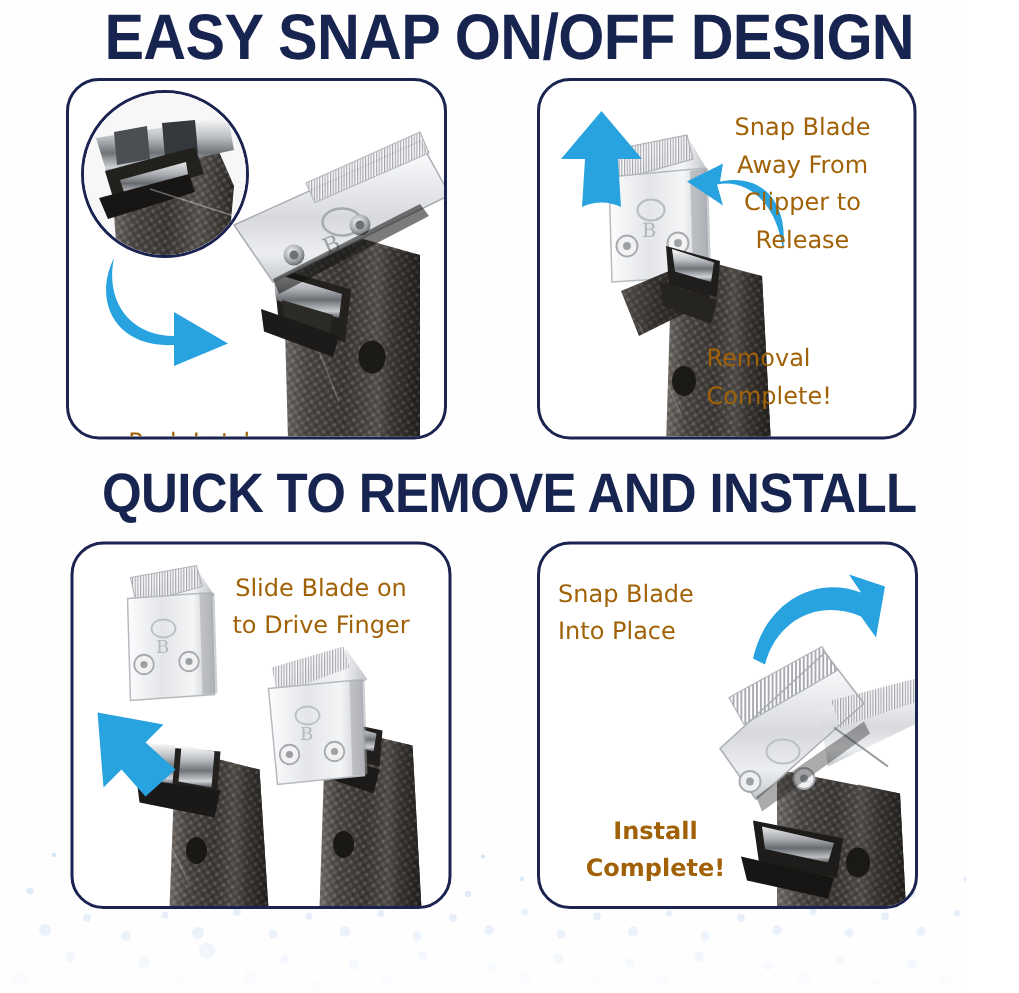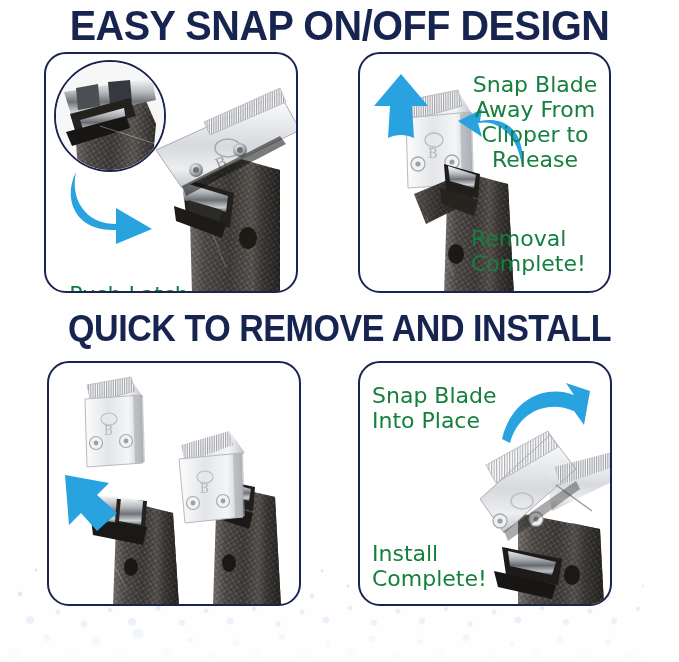--- a/index.html
+++ b/index.html
@@ -62,41 +62,41 @@
   #panel-4 { left: 358px; top: 361px; width: 250px; height: 241px; }
 
   .panel-inner {
     position: absolute;
     inset: 0;
   }
 
   
   .caption {
     position: absolute;
-    color: #15803d;
-    font-size: 22px;
+    color: #a16207;
+    font-size: 16px;
     line-height: 25px;
     font-family: "DejaVu Sans", sans-serif;
     white-space: pre-line;
     letter-spacing: 0px;
   }
 
   
   #cap-push-latch { left: 8px; top: 228px; width: 150px; text-align: center; }
 
   
   #cap-snap-away   { right: 10px; top: 18px;  width: 128px; text-align: center; }
   #cap-removal     { right: 10px; top: 172px; width: 128px; text-align: left; }
 
   
   #cap-slide-blade { right: 6px; top: 16px; width: 158px; text-align: center; }
 
   
   #cap-snap-into   { left: 12px; top: 20px;  width: 130px; text-align: left; }
-  #cap-install     { left: 12px; top: 178px; width: 130px; text-align: left; }
+  #cap-install     { left: 12px; top: 178px; width: 130px; text-align: center; font-weight: bold; }
 
   
   .arrow { position: absolute; }
 
   
   #inset-circle {
     position: absolute;
     left: 8px;
     top: 6px;
     width: 108px;
@@ -454,20 +454,22 @@
         <circle cx="22" cy="72" r="6.5" fill="#f2f2f3" stroke="#a7aaaf" stroke-width="1.2"></circle>
         <circle cx="22" cy="72" r="2.4" fill="#9da0a5"></circle>
         <circle cx="52" cy="70" r="6.5" fill="#f2f2f3" stroke="#a7aaaf" stroke-width="1.2"></circle>
         <circle cx="52" cy="70" r="2.4" fill="#9da0a5"></circle>
       </svg>
 
       <svg class="arrow" style="left:8px; top:110px;" width="64" height="70" viewBox="0 0 64 70">
         <path d="M8 2 L52 10 L40 22 L60 40 L40 58 L24 40 L12 52 Z" fill="#28a3e0"></path>
       </svg>
 
+      <div class="caption" id="cap-slide-blade">Slide Blade on
+to Drive Finger</div>
     </div>
   </div>
 
   <div class="panel" id="panel-4">
     <div class="panel-inner">
 
       <svg class="clipper-svg" style="left:92px; top:62px;" width="170" height="180" viewBox="0 0 170 180">
 
         <path d="M66 88 L148 104 L152 180 L66 180 Z" fill="url(#bodyGrad)"></path>
         <path d="M66 88 L148 104 L152 180 L66 180 Z" fill="url(#carbonTex)"></path>

